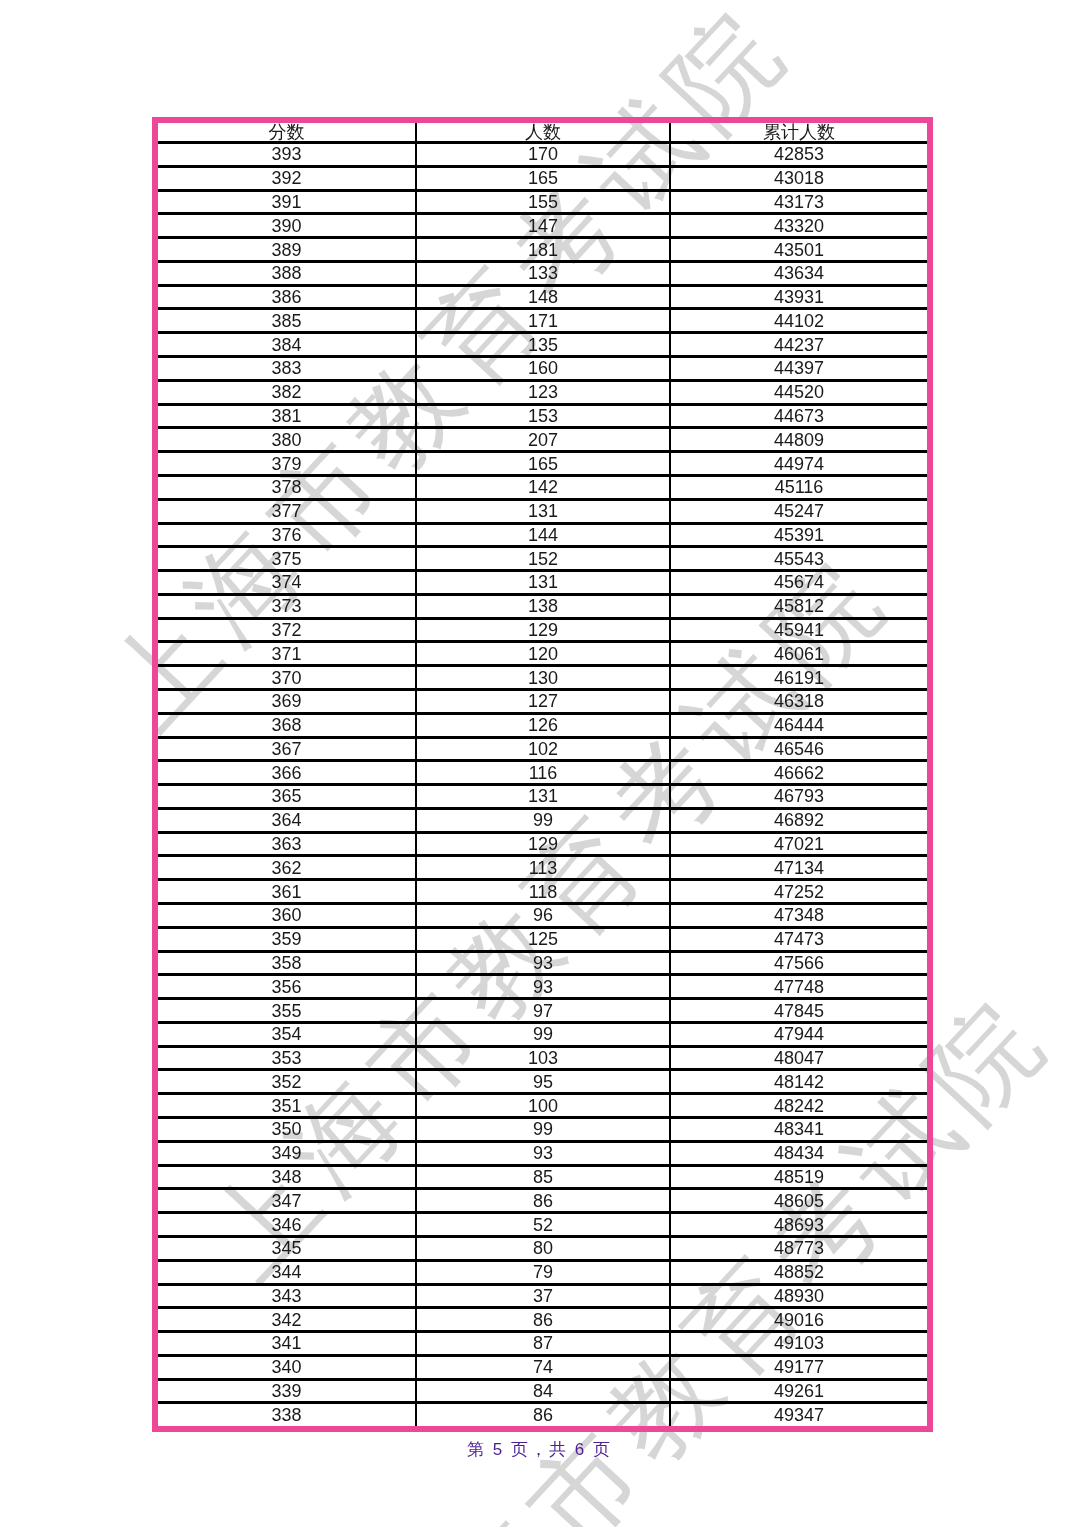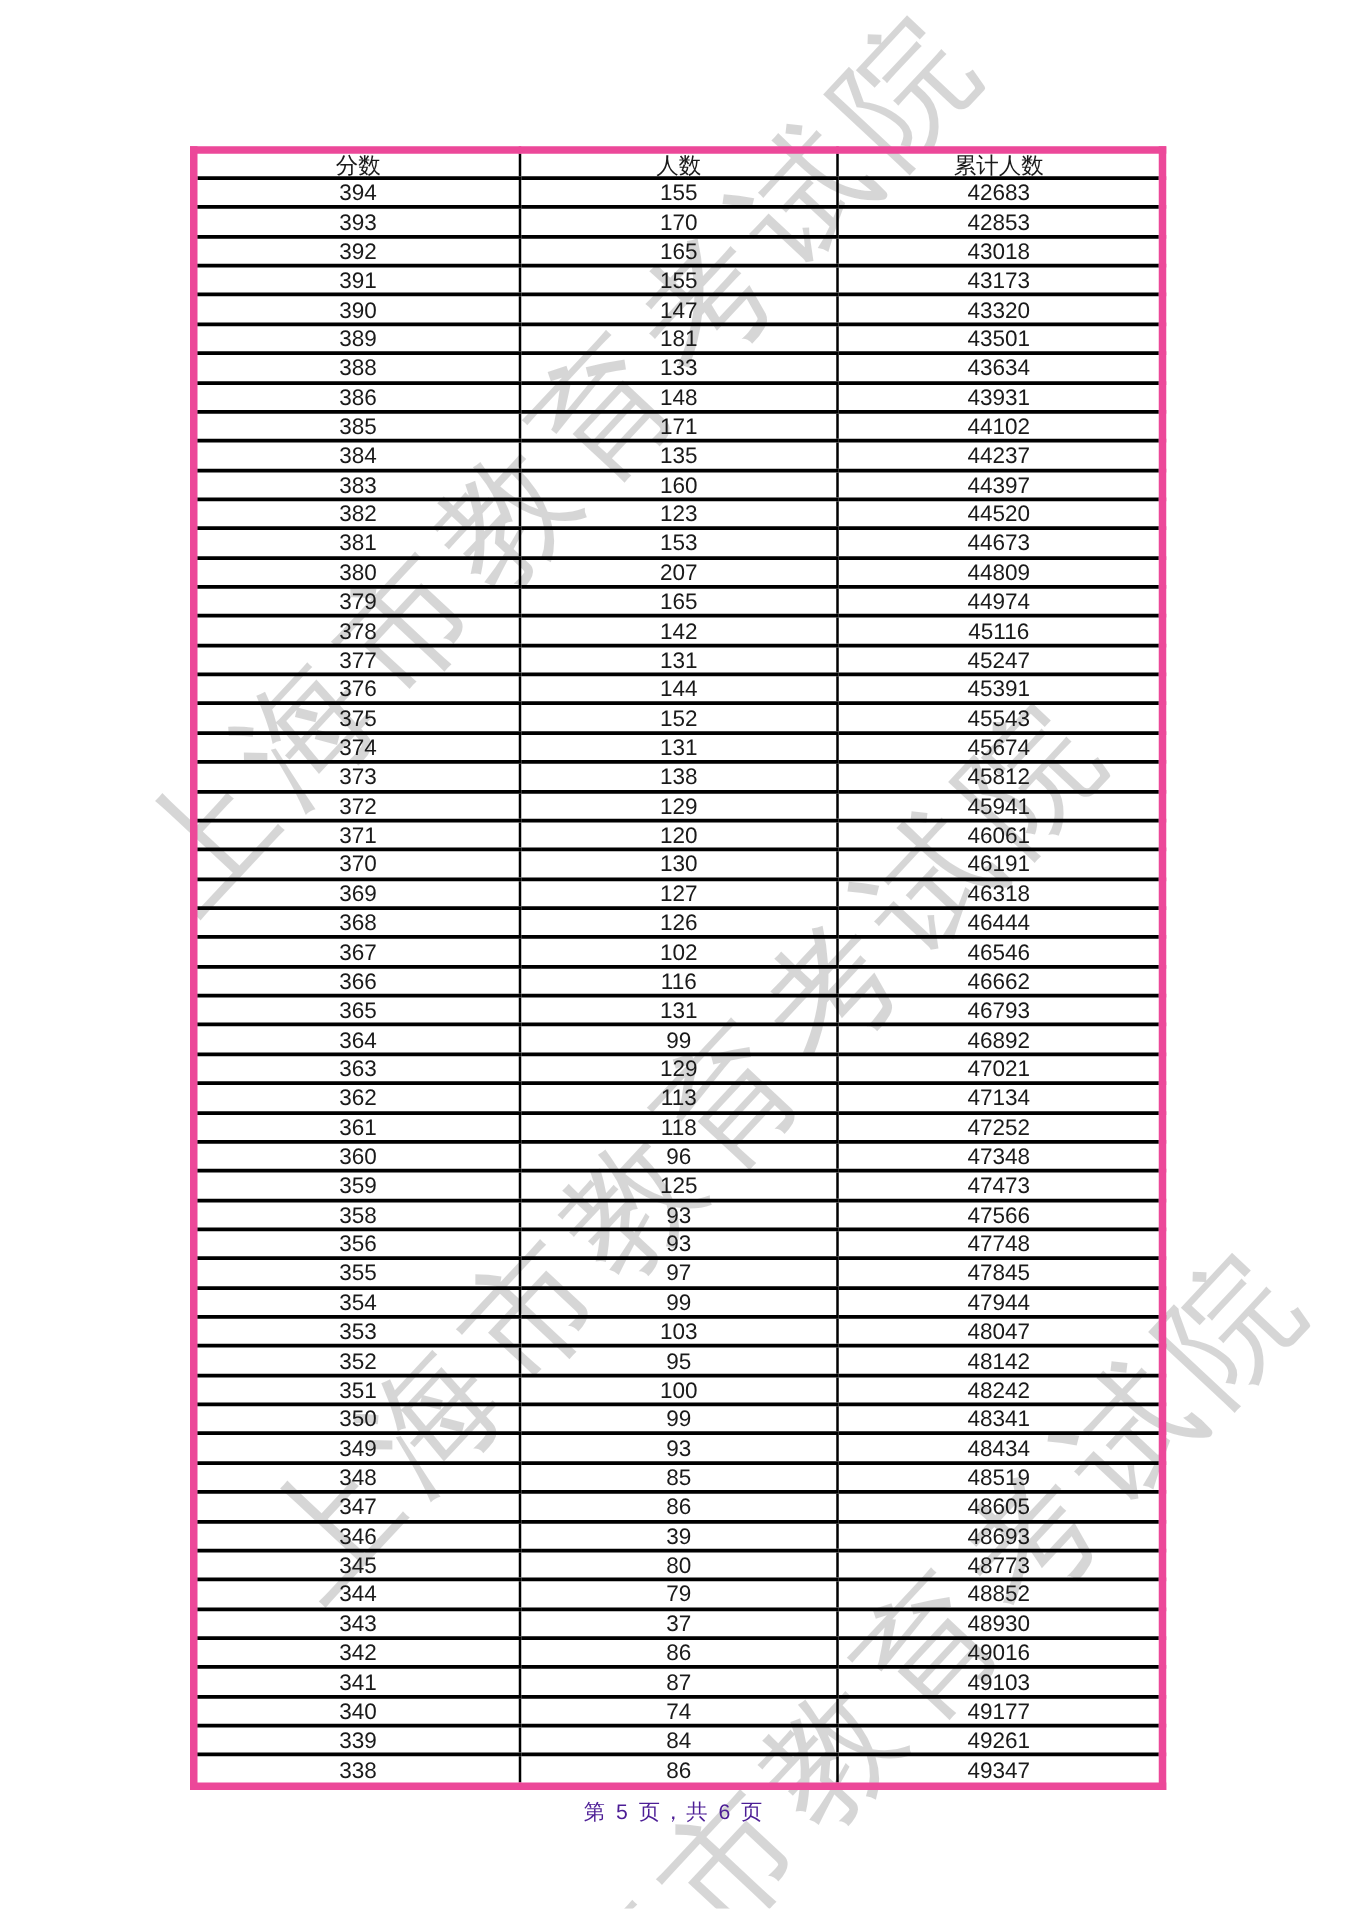--- a/index.html
+++ b/index.html
@@ -83,25 +83,20 @@
     </colgroup>
     <thead>
       <tr>
         <th>分数</th>
         <th>人数</th>
         <th>累计人数</th>
       </tr>
     </thead>
     <tbody>
         <tr>
-    <td>394</td>
-    <td>155</td>
-    <td>42683</td>
-  </tr>
-        <tr>
     <td>393</td>
     <td>170</td>
     <td>42853</td>
   </tr>
         <tr>
     <td>392</td>
     <td>165</td>
     <td>43018</td>
   </tr>
         <tr>
@@ -314,21 +309,21 @@
     <td>85</td>
     <td>48519</td>
   </tr>
         <tr>
     <td>347</td>
     <td>86</td>
     <td>48605</td>
   </tr>
         <tr>
     <td>346</td>
-    <td>39</td>
+    <td>52</td>
     <td>48693</td>
   </tr>
         <tr>
     <td>345</td>
     <td>80</td>
     <td>48773</td>
   </tr>
         <tr>
     <td>344</td>
     <td>79</td>

